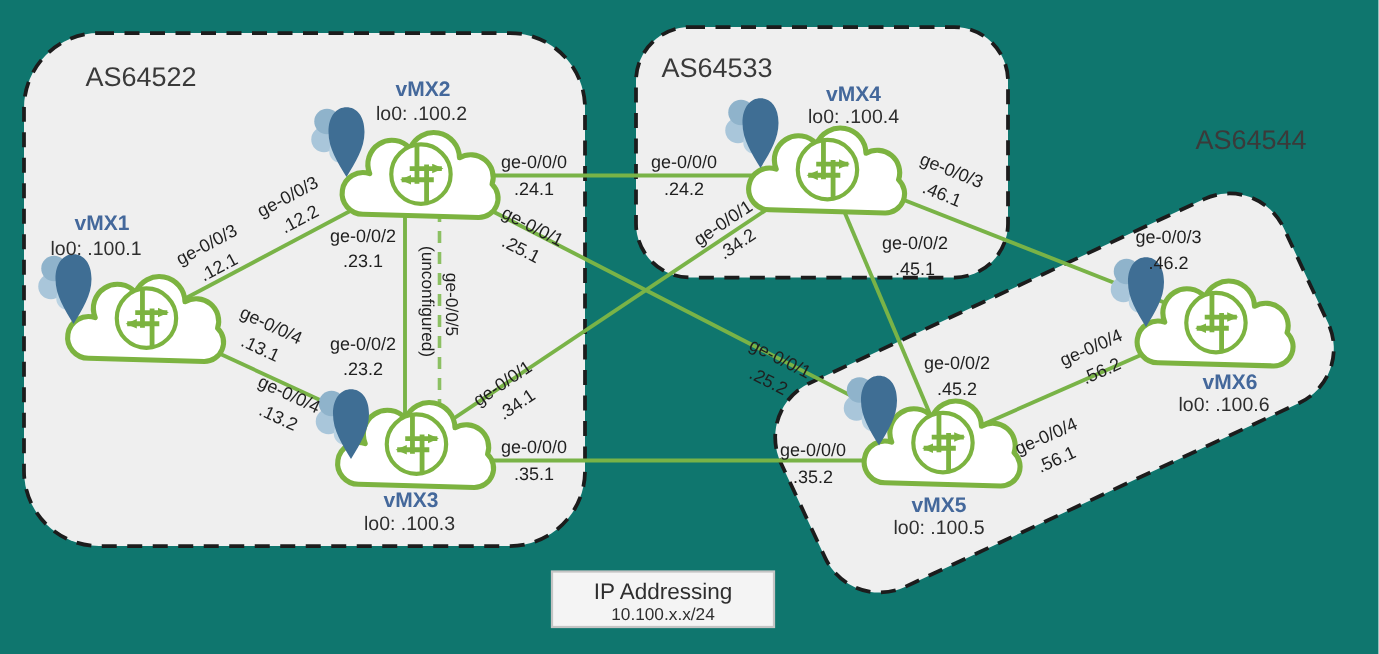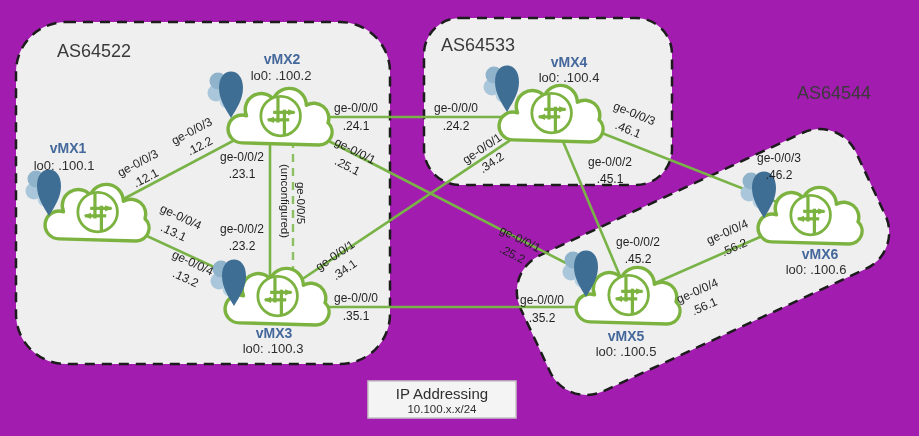--- a/index.html
+++ b/index.html
@@ -1,16 +1,16 @@
 <!DOCTYPE html>
 <html><head>
 <meta charset="utf-8">
 <style>
   html,body{margin:0;padding:0;background:#fff;}
-  .stage{position:relative;width:919px;height:436px;background:#a21caf;overflow:hidden;
+  .stage{position:relative;width:919px;height:436px;background:#0f766e;overflow:hidden;
          font-family:"Liberation Sans",sans-serif;}
   svg{position:absolute;left:0;top:0;}
   text{font-family:"Liberation Sans",sans-serif;}
   .as-label{font-size:18px;fill:#3a3a3a;}
   .lbl{font-size:12px;fill:#1f1f1f;text-anchor:middle;}
   .vlbl{font-size:11.5px;fill:#1f1f1f;text-anchor:middle;}
   .node-name{font-size:14px;font-weight:bold;fill:#44689b;text-anchor:middle;}
   .node-lo{font-size:13px;fill:#2e2e2e;text-anchor:middle;}
   .legend-title{font-size:15px;fill:#2e2e2e;text-anchor:middle;}
   .legend-sub{font-size:11.5px;fill:#2e2e2e;text-anchor:middle;}

